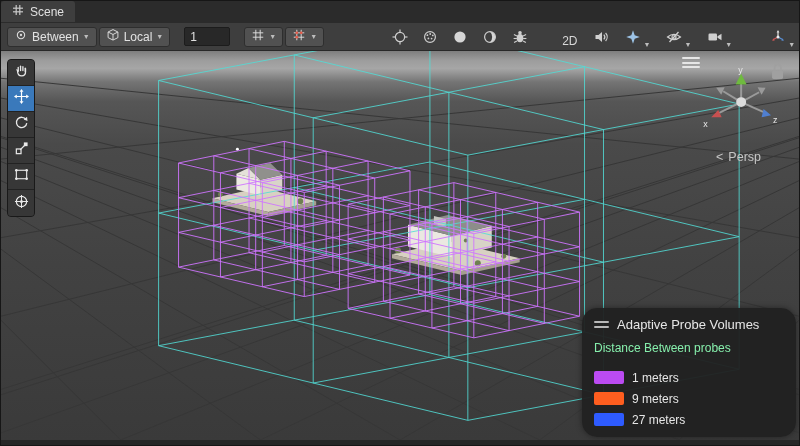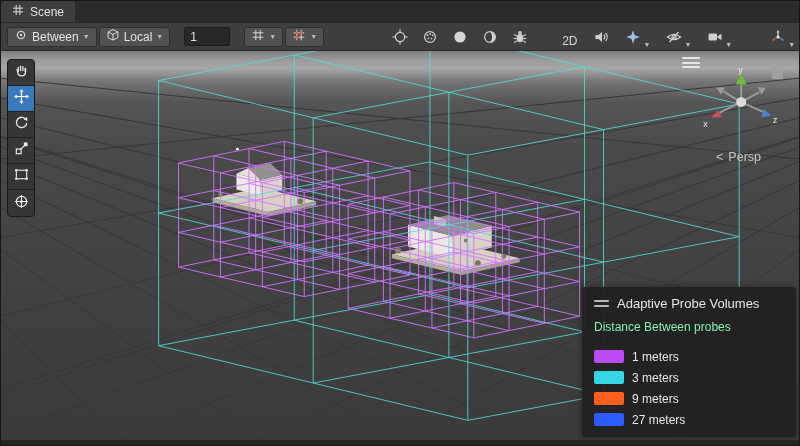--- a/index.html
+++ b/index.html
@@ -36,21 +36,21 @@
   .tool:last-child{border-bottom:none}
   
   .burger{position:absolute;right:99px;top:6px;display:flex;flex-direction:column;
     gap:2.5px;cursor:pointer}
   .burger div{width:18px;height:2px;background:#e6e6e6;border-radius:1px}
   
   .persp{position:absolute;right:38px;top:99px;color:#c6c6c6;font-size:12.5px;
     display:flex;gap:5px;align-items:center;cursor:pointer}
   
   .apv{position:absolute;right:3px;bottom:3px;width:214px;
-    background:rgba(33,33,33,.96);border-radius:2px;padding:9px 12px 10px;
+    background:rgba(33,33,33,.96);border-radius:15px;padding:9px 12px 10px;
     color:#e6e6e6;box-shadow:0 0 6px rgba(0,0,0,.4)}
   .apv-head{display:flex;align-items:center;gap:8px;font-size:13px;margin-bottom:9px}
   .apv-handle{display:flex;flex-direction:column;gap:3px}
   .apv-handle div{width:15px;height:2px;background:#b8b8b8;border-radius:1px}
   .apv-sub{font-size:12px;color:#86efac;margin-bottom:16px}
   .leg-row{display:flex;align-items:flex-start;gap:8px;margin:7px 0 0}
   .swatch{width:30px;height:13px;border-radius:2px;flex:none}
   .leg-label{font-size:12px}
 </style>
 </head>
@@ -569,24 +569,20 @@
             <div></div>
         </span>
         <span>Adaptive Probe Volumes</span>
       </div>
       <div class="apv-sub">Distance Between probes</div>
       <div class="leg-row">
         <span class="swatch" style="background: rgb(187, 75, 242);"></span>
         <span class="leg-label">1 meters</span>
       </div>
       <div class="leg-row">
-        <span class="swatch" style="background: rgb(53, 214, 230);"></span>
-        <span class="leg-label">3 meters</span>
-      </div>
-      <div class="leg-row">
         <span class="swatch" style="background: rgb(255, 94, 31);"></span>
         <span class="leg-label">9 meters</span>
       </div>
       <div class="leg-row">
         <span class="swatch" style="background: rgb(46, 91, 255);"></span>
         <span class="leg-label">27 meters</span>
       </div>
     </div>
   </div>
 

